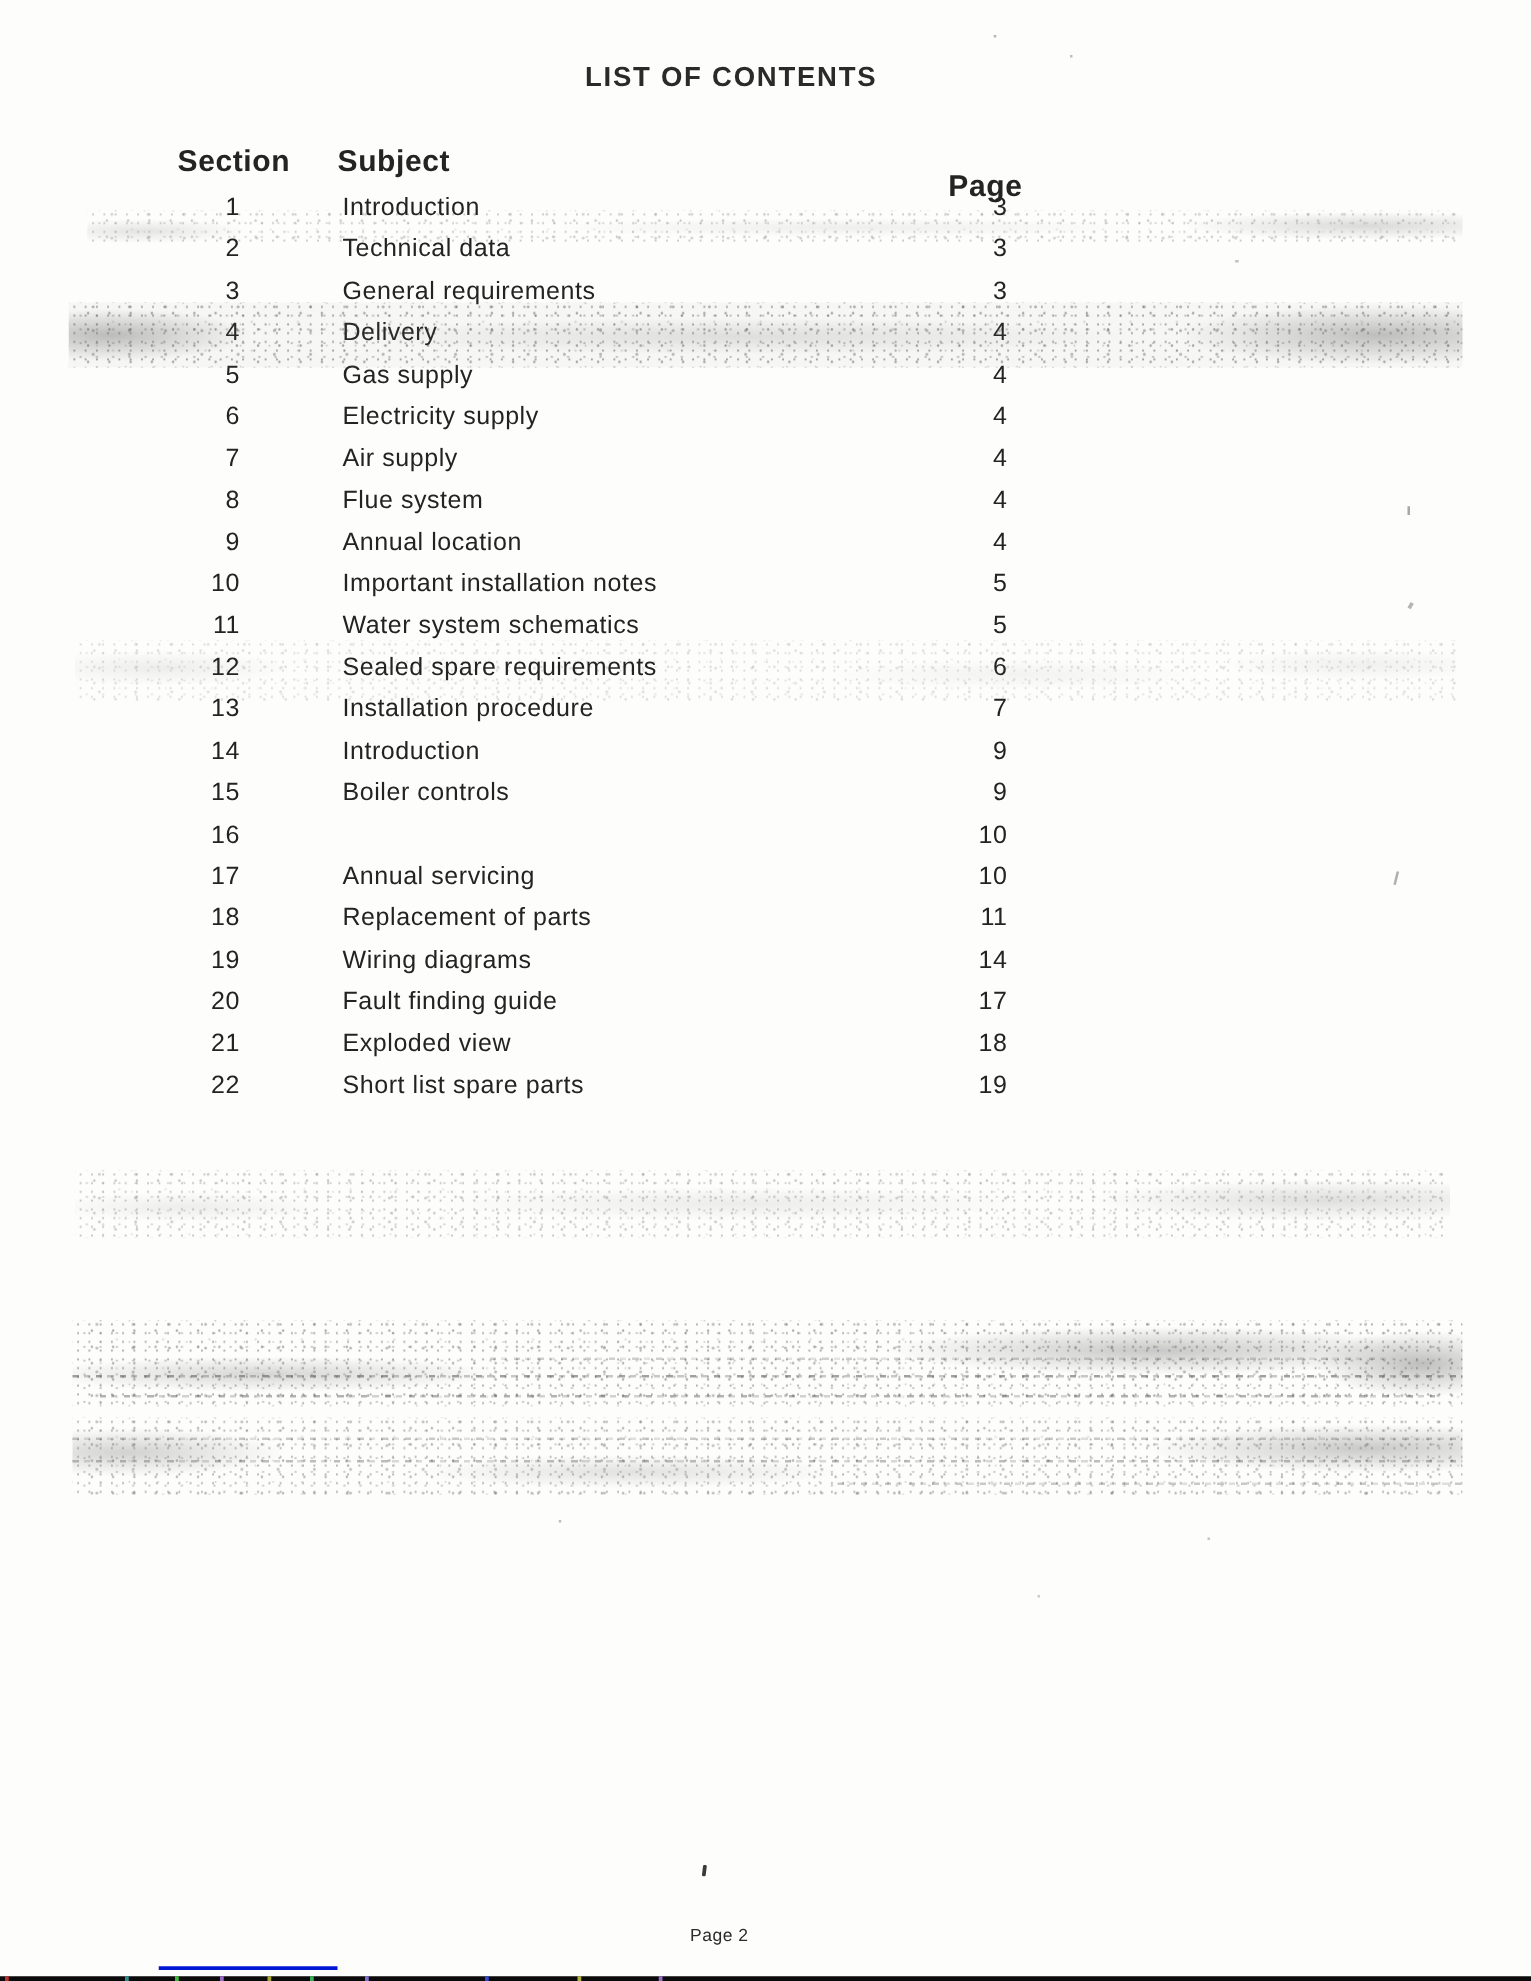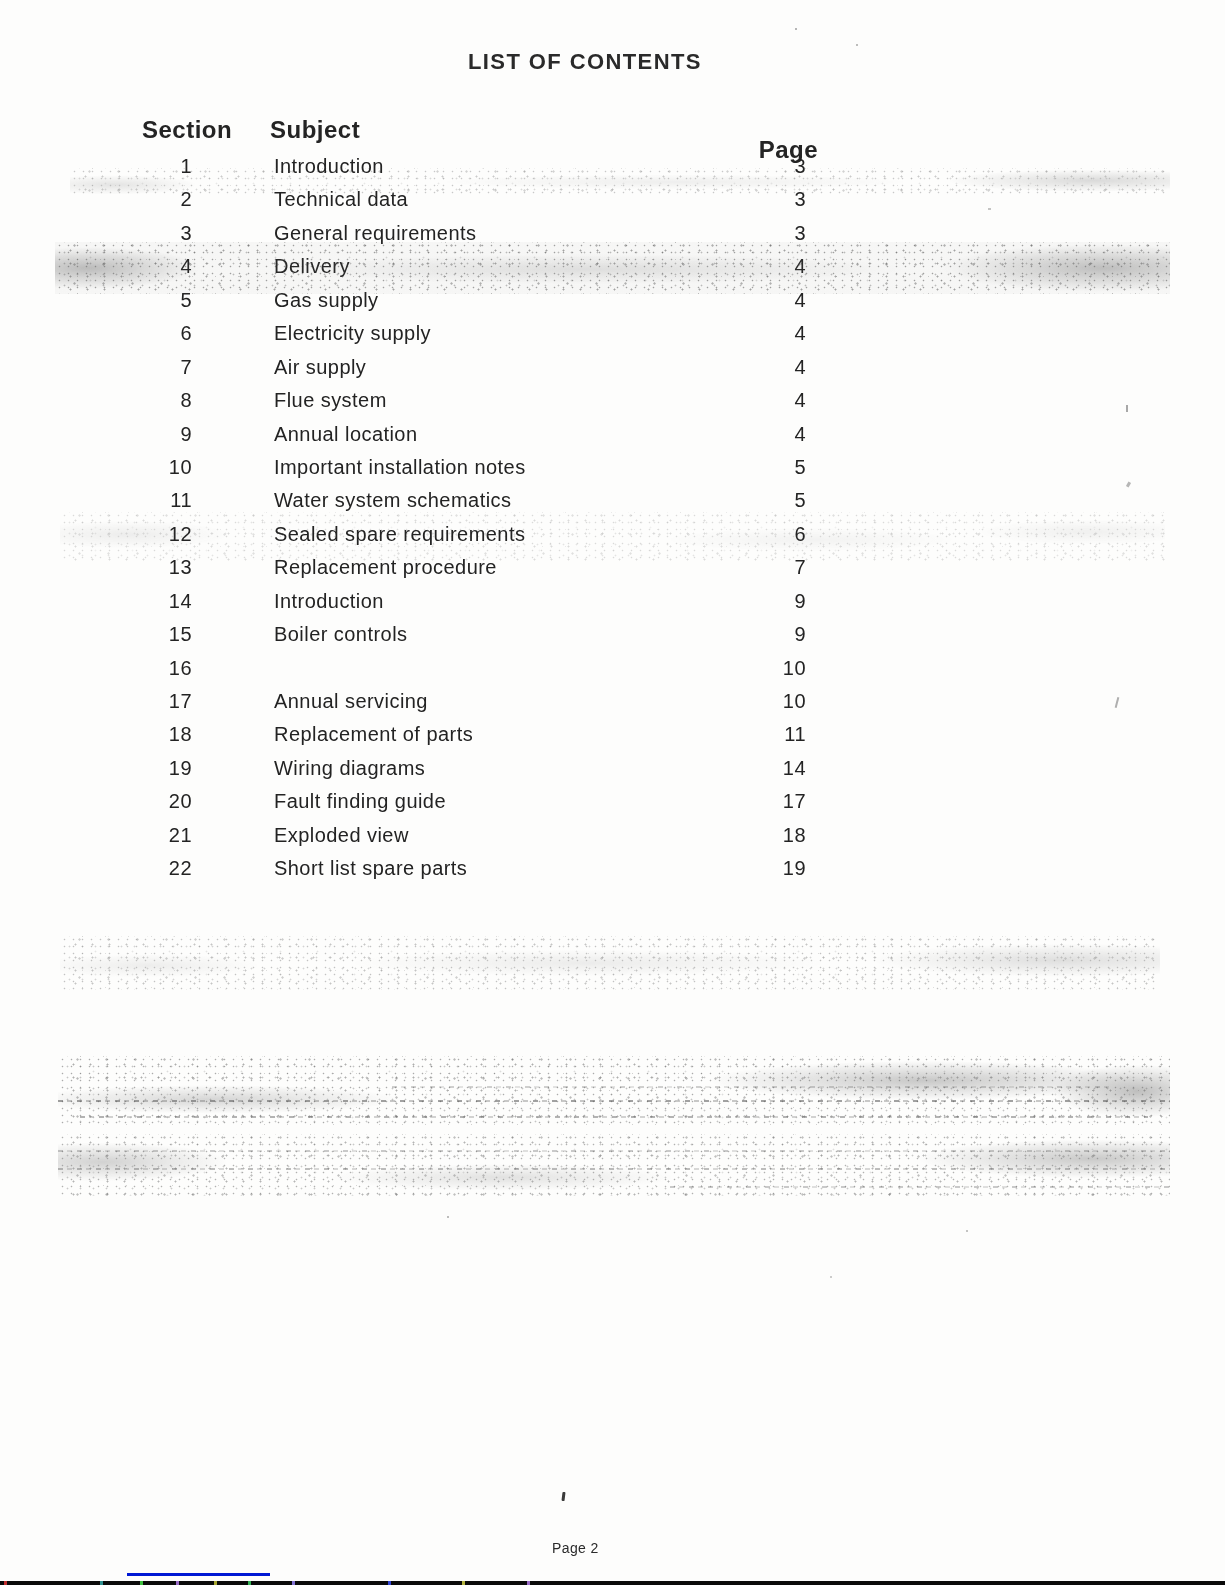--- a/index.html
+++ b/index.html
@@ -168,21 +168,21 @@
     </div>
 
     <div class="toc-row">
       <span class="c-sec">12</span>
       <span class="c-sub">Sealed spare requirements</span>
       <span class="c-page">6</span>
     </div>
 
     <div class="toc-row">
       <span class="c-sec">13</span>
-      <span class="c-sub">Replacement procedure</span>
+      <span class="c-sub">Installation procedure</span>
       <span class="c-page">7</span>
     </div>
 
     <div class="toc-row">
       <span class="c-sec">14</span>
       <span class="c-sub">Introduction</span>
       <span class="c-page">9</span>
     </div>
 
     <div class="toc-row">

